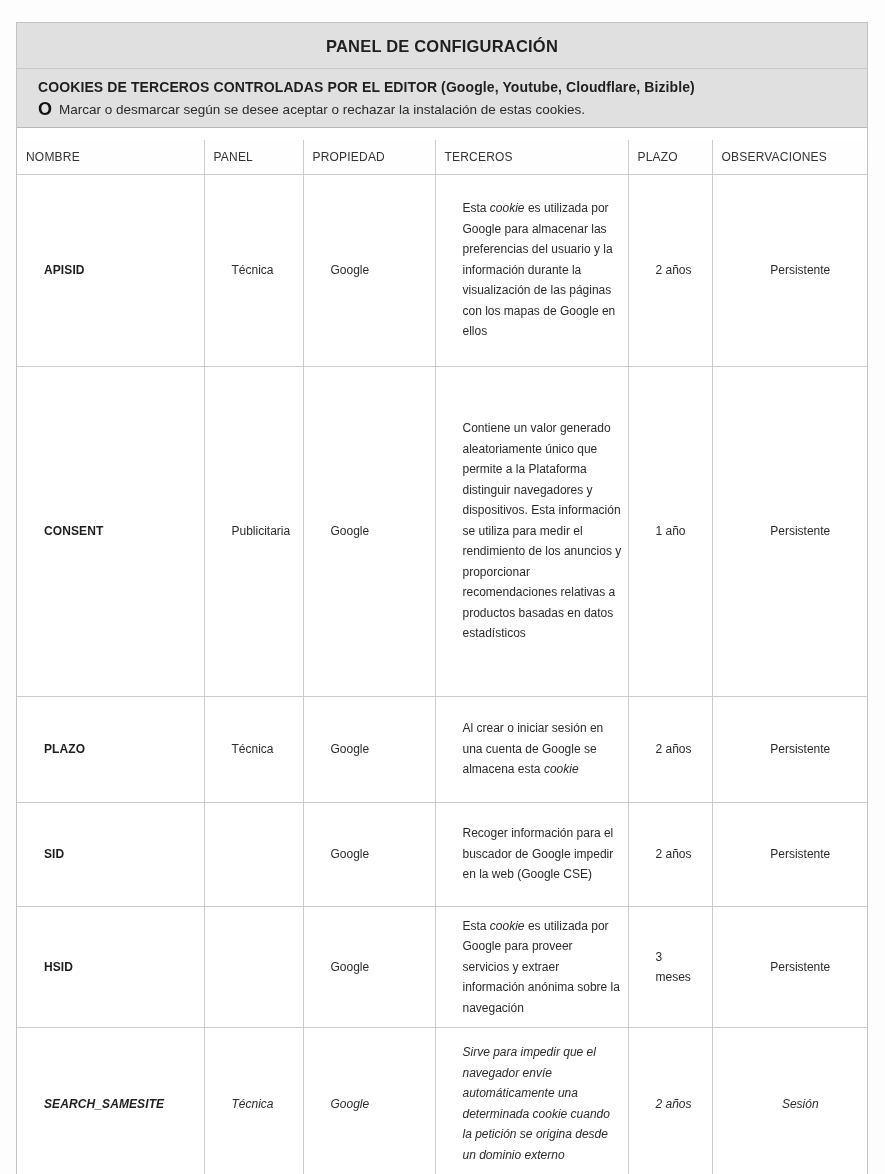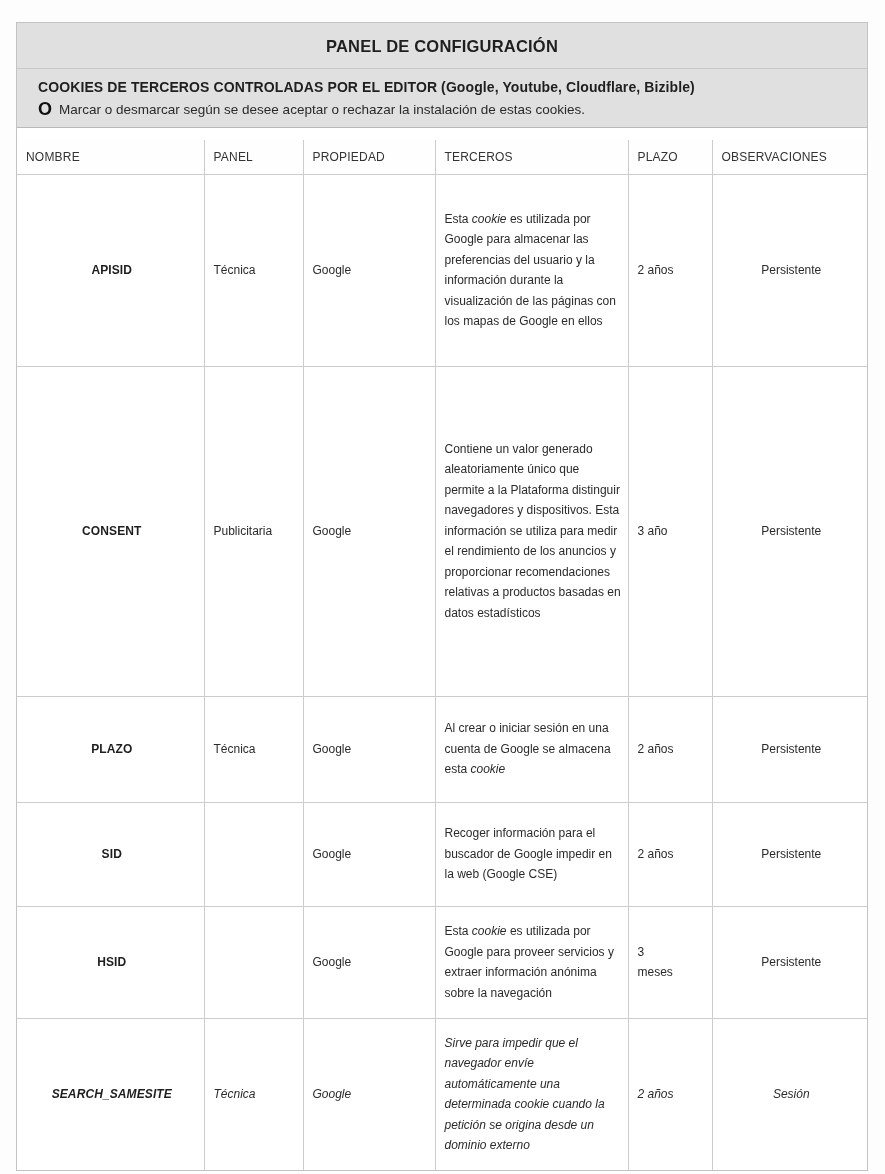--- a/index.html
+++ b/index.html
@@ -83,29 +83,29 @@
     border-right: 1px solid #cccccc;
     border-bottom: 1px solid #cccccc;
     background: #fefefe;
     letter-spacing: 0.2px;
     overflow: hidden;
     white-space: nowrap;
   }
   .cookie-table th:last-child { border-right: none; }
   .cookie-table td {
     vertical-align: middle;
-    padding: 9px 6px 9px 9px;
+    padding: 9px 6px 9px 27px;
     border-right: 1px solid #cccccc;
     border-bottom: 1px solid #cccccc;
     color: #2b2b2b;
     line-height: 20px;
   }
   .cookie-table td:last-child { border-right: none; text-align: center; }
   .cookie-table tr:last-child td { border-bottom: none; font-style: italic; }
-  td.cell-nombre { font-weight: bold; color: #1e1e1e; letter-spacing: 0.1px; text-align: center; }
+  td.cell-nombre { font-weight: bold; color: #1e1e1e; letter-spacing: 0.1px; }
   td.cell-finalidad { line-height: 20.5px; }
   td.cell-plazo { white-space: pre-line; }
   
   tr.row-0 { height: 192px; }
   tr.row-1 { height: 330px; }
   tr.row-2 { height: 106px; }
   tr.row-3 { height: 104px; }
   tr.row-4 { height: 112px; }
   tr.row-5 { height: 152px; }
 </style>
@@ -151,21 +151,21 @@
           <td class="cell-propiedad">Google</td>
           <td class="cell-finalidad">Esta <i>cookie</i> es utilizada por Google para almacenar las preferencias del usuario y la información durante la visualización de las páginas con los mapas de Google en ellos</td>
           <td class="cell-plazo">2 años</td>
           <td class="cell-observaciones">Persistente</td>
         </tr>
         <tr class="row-1">
           <td class="cell-nombre">CONSENT</td>
           <td class="cell-tipo">Publicitaria</td>
           <td class="cell-propiedad">Google</td>
           <td class="cell-finalidad">Contiene un valor generado aleatoriamente único que permite a la Plataforma distinguir navegadores y dispositivos. Esta información se utiliza para medir el rendimiento de los anuncios y proporcionar recomendaciones relativas a productos basadas en datos estadísticos</td>
-          <td class="cell-plazo">3 año</td>
+          <td class="cell-plazo">1 año</td>
           <td class="cell-observaciones">Persistente</td>
         </tr>
         <tr class="row-2">
           <td class="cell-nombre">PLAZO</td>
           <td class="cell-tipo">Técnica</td>
           <td class="cell-propiedad">Google</td>
           <td class="cell-finalidad">Al crear o iniciar sesión en una cuenta de Google se almacena esta <i>cookie</i></td>
           <td class="cell-plazo">2 años</td>
           <td class="cell-observaciones">Persistente</td>
         </tr>

